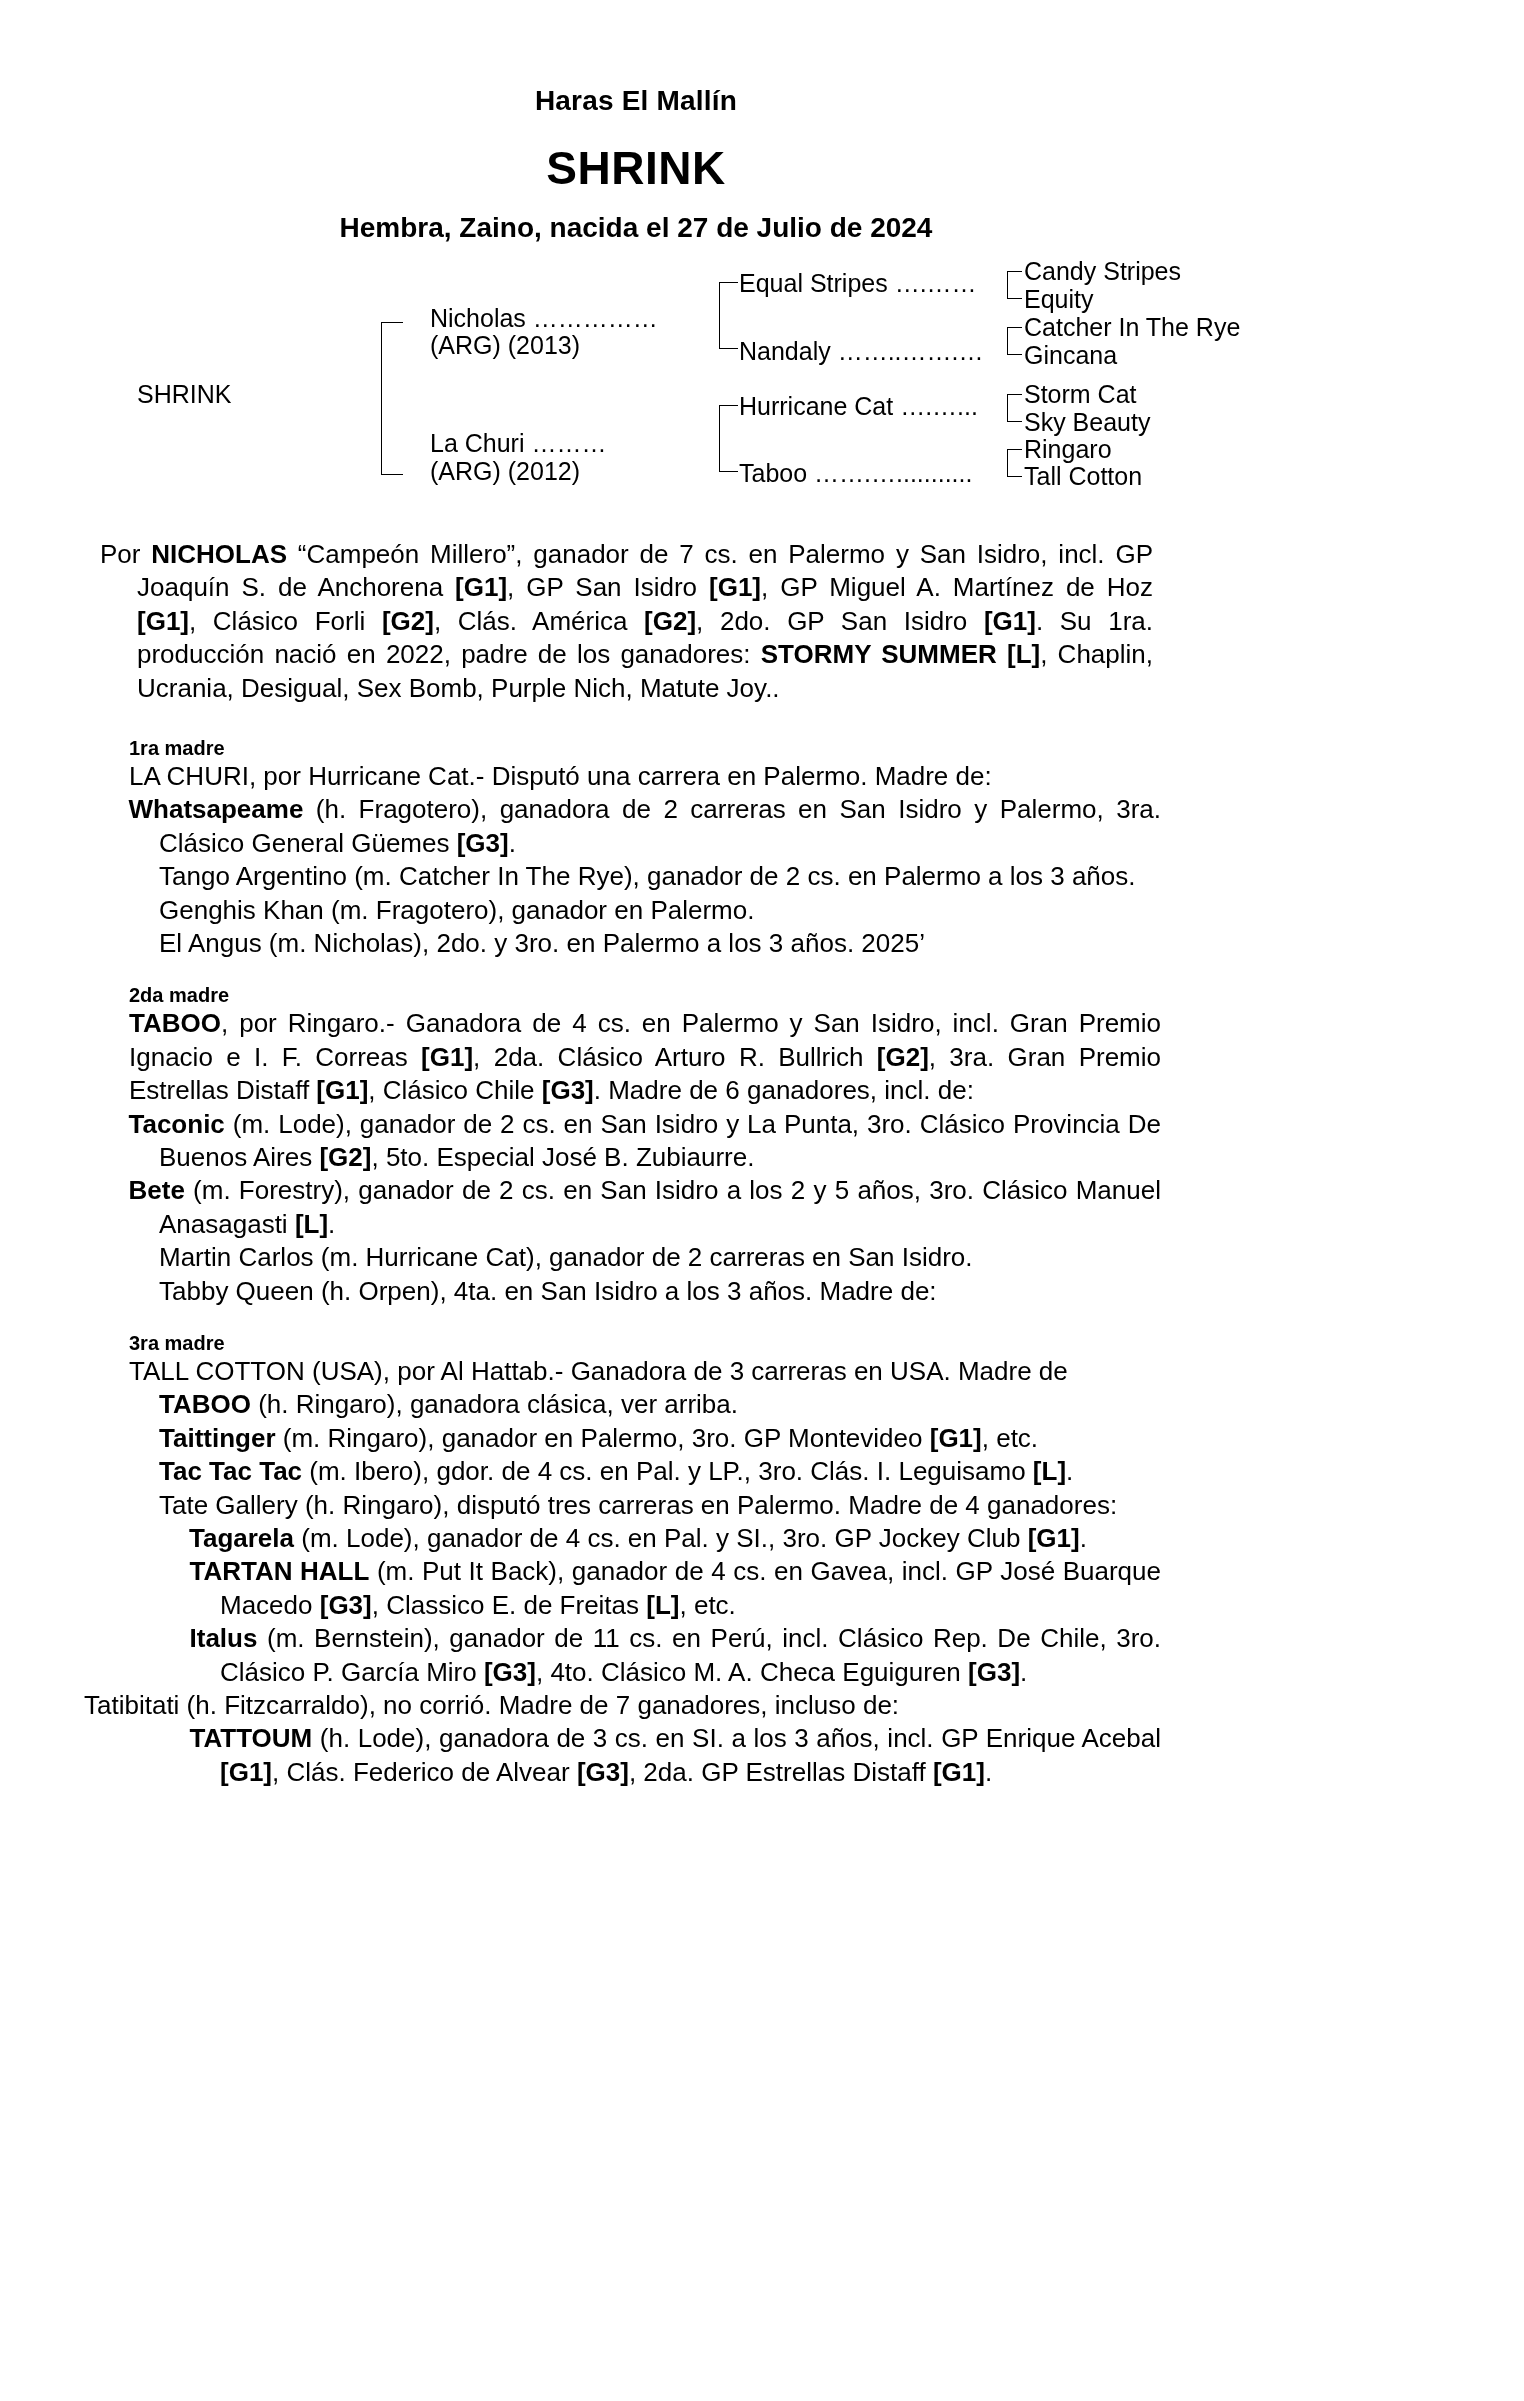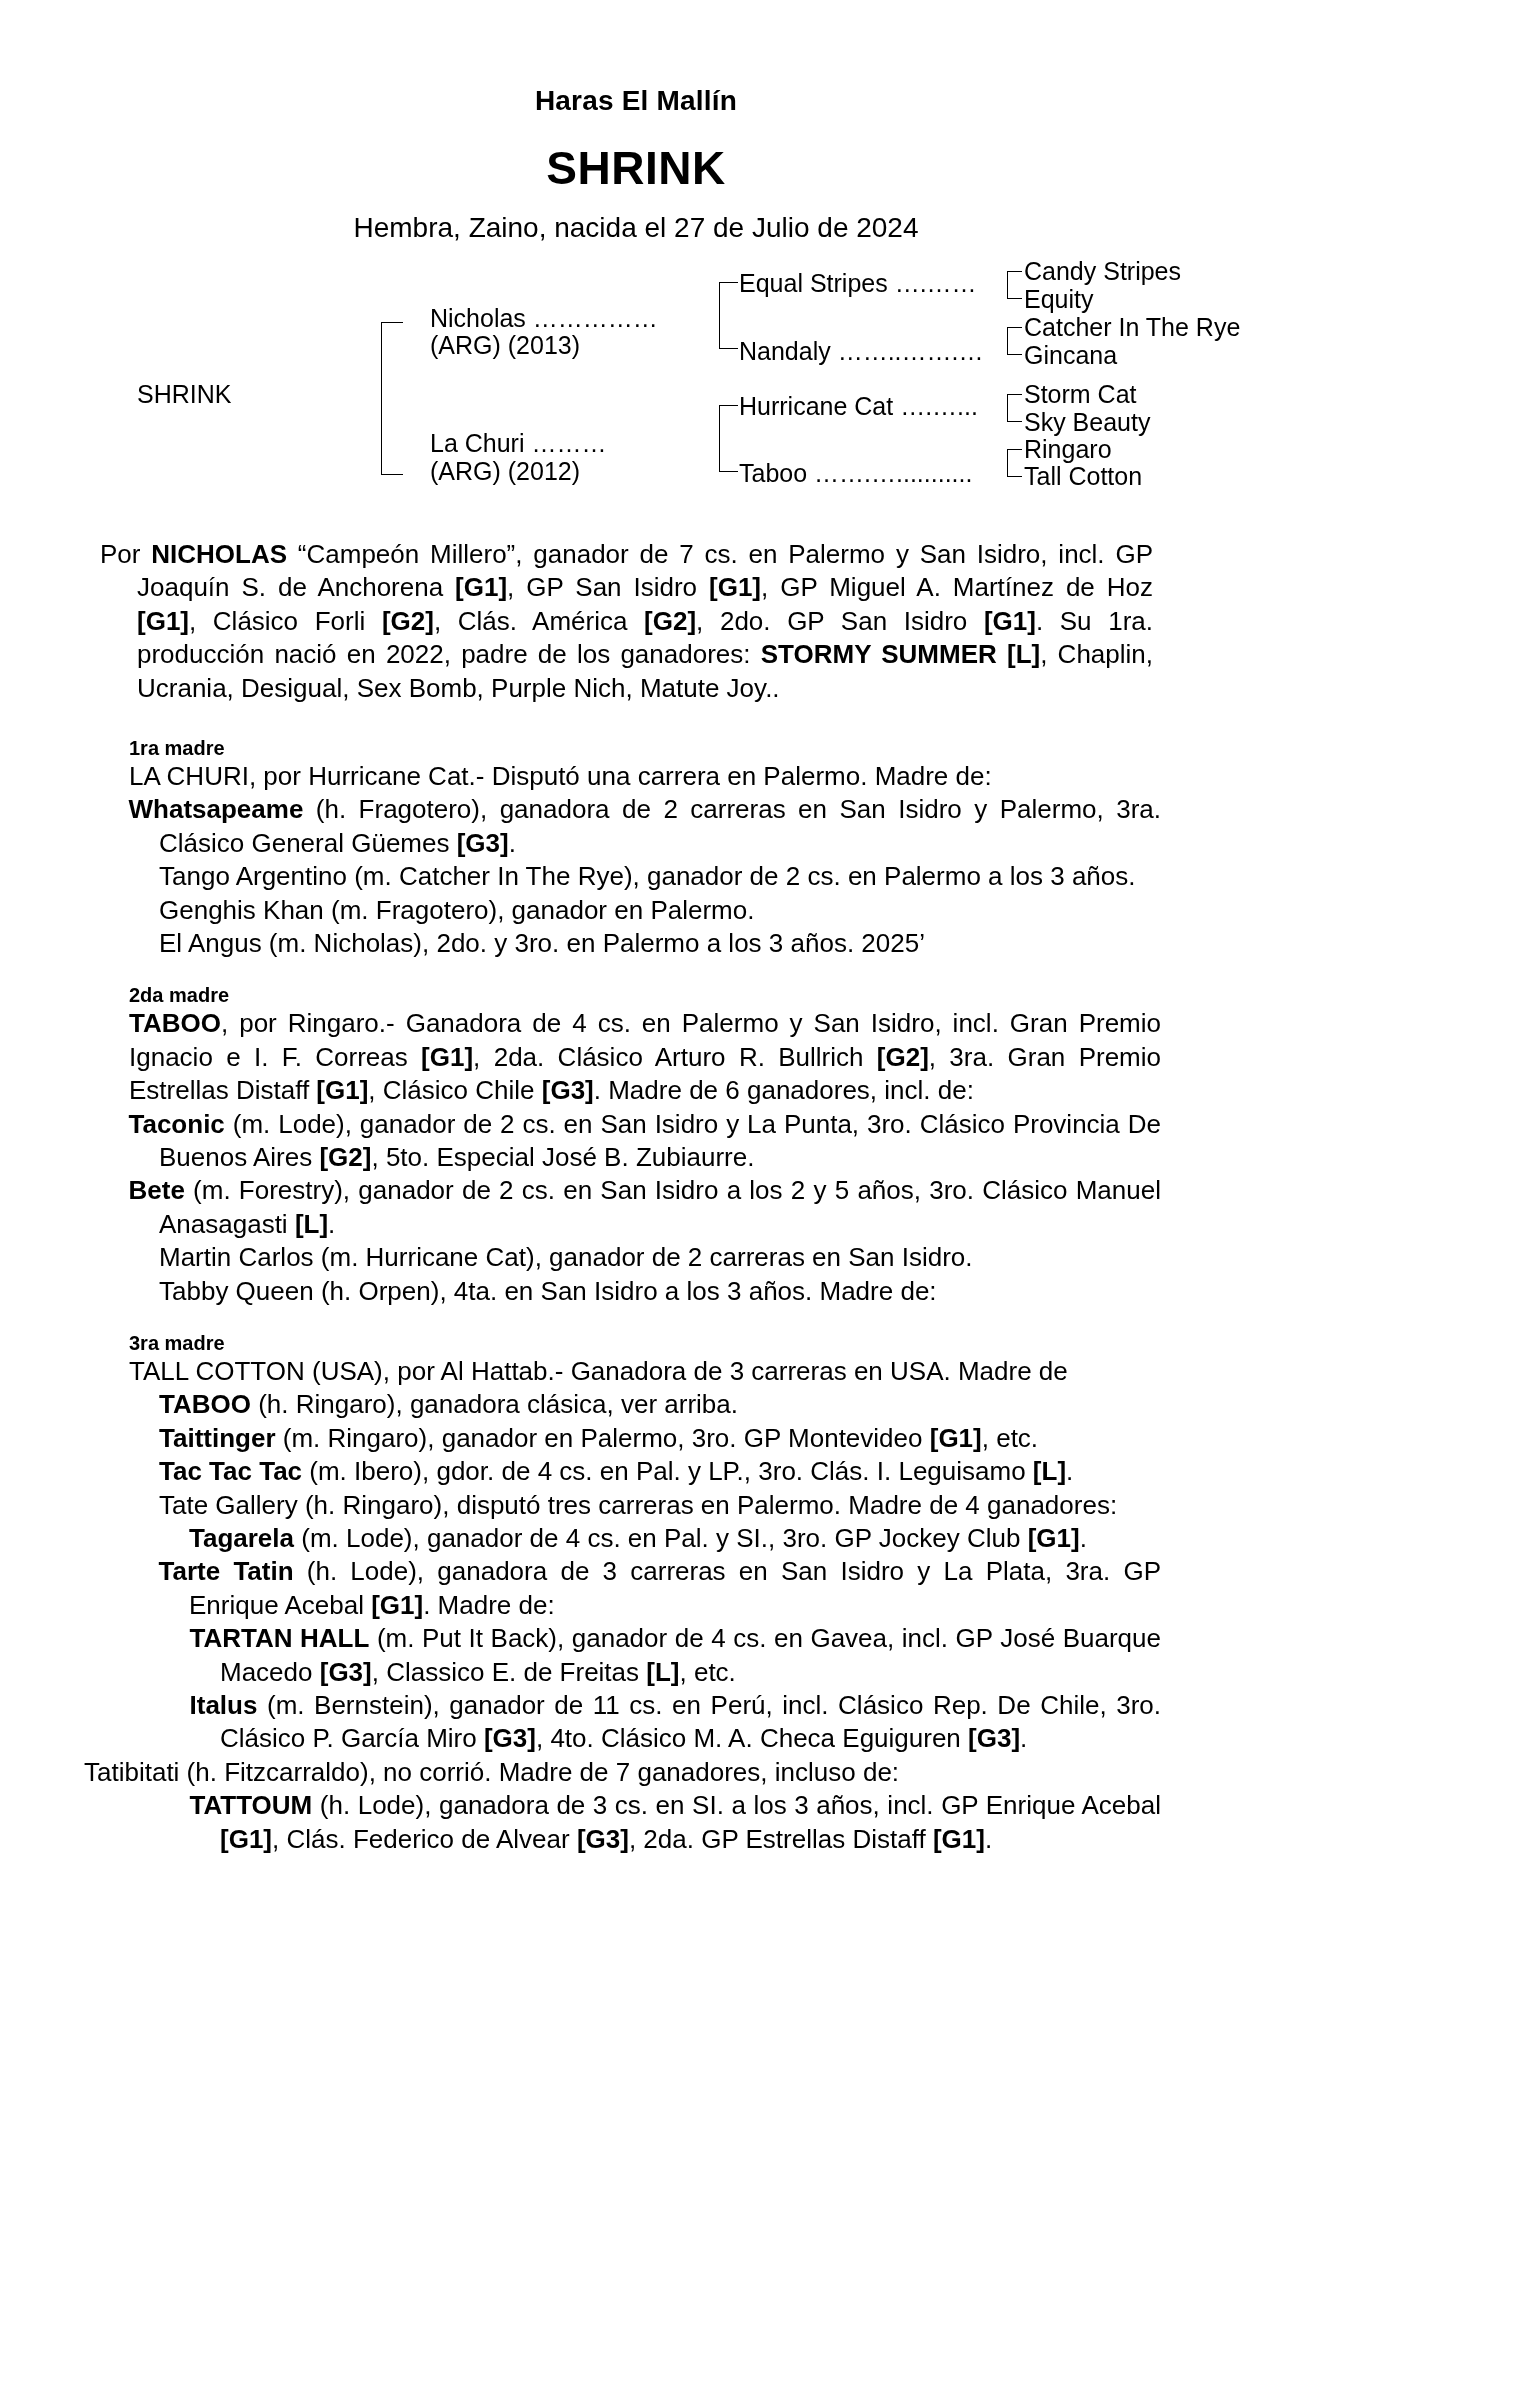--- a/index.html
+++ b/index.html
@@ -14,21 +14,21 @@
   
   .farm-name {
     text-align:center; font-weight:bold; font-size:28px;
     margin:0; padding-top:85px; letter-spacing:0.2px;
   }
   .horse-name {
     text-align:center; font-weight:bold; font-size:46px;
     margin:0; padding-top:24px; letter-spacing:0.5px;
   }
   .horse-sub {
-    text-align:center; font-weight:normal; font-size:28px;
+    text-align:center; font-weight:bold; font-size:28px;
     margin:0; padding-top:16.6px;
   }
 
   
   .ped {
     position:relative;
     height:236px;
     margin-top:30px;
     font-size:25px;
     line-height:1.12;
@@ -161,23 +161,20 @@
   </div>
   <div class="ml lvl1">
     <span class="bold">Tac Tac Tac</span><span> (m. Ibero), gdor. de 4 cs. en Pal. y LP., 3ro. Clás. I. Leguisamo </span><span class="bold">[L]</span><span>.</span>
   </div>
   <div class="ml lvl1">
     <span>Tate Gallery (h. Ringaro), disputó tres carreras en Palermo. Madre de 4 ganadores:</span>
   </div>
   <div class="ml lvl2">
     <span class="bold">Tagarela</span><span> (m. Lode), ganador de 4 cs. en Pal. y SI., 3ro. GP Jockey Club </span><span class="bold">[G1]</span><span>.</span>
   </div>
-  <div class="ml lvl2 just" style="text-indent:-30.5px;">
-    <span class="bold">Tarte Tatin</span><span> (h. Lode), ganadora de 3 carreras en San Isidro y La Plata, 3ra. GP Enrique Acebal </span><span class="bold">[G1]</span><span>. Madre de:</span>
-  </div>
   <div class="ml lvl3 just" style="text-indent:-30.5px;">
     <span class="bold">TARTAN HALL</span><span> (m. Put It Back), ganador de 4 cs. en Gavea, incl. GP José Buarque Macedo </span><span class="bold">[G3]</span><span>, Classico E. de Freitas </span><span class="bold">[L]</span><span>, etc.</span>
   </div>
   <div class="ml lvl3 just" style="text-indent:-30.5px;">
     <span class="bold">Italus</span><span> (m. Bernstein), ganador de 11 cs. en Perú, incl. Clásico Rep. De Chile, 3ro. Clásico P. García Miro </span><span class="bold">[G3]</span><span>, 4to. Clásico M. A. Checa Eguiguren </span><span class="bold">[G3]</span><span>.</span>
   </div>
   <div class="ml lvl2" style="padding-left:84px;">
     <span>Tatibitati (h. Fitzcarraldo), no corrió. Madre de 7 ganadores, incluso de:</span>
   </div>
   <div class="ml lvl3 just" style="text-indent:-30.5px;">

